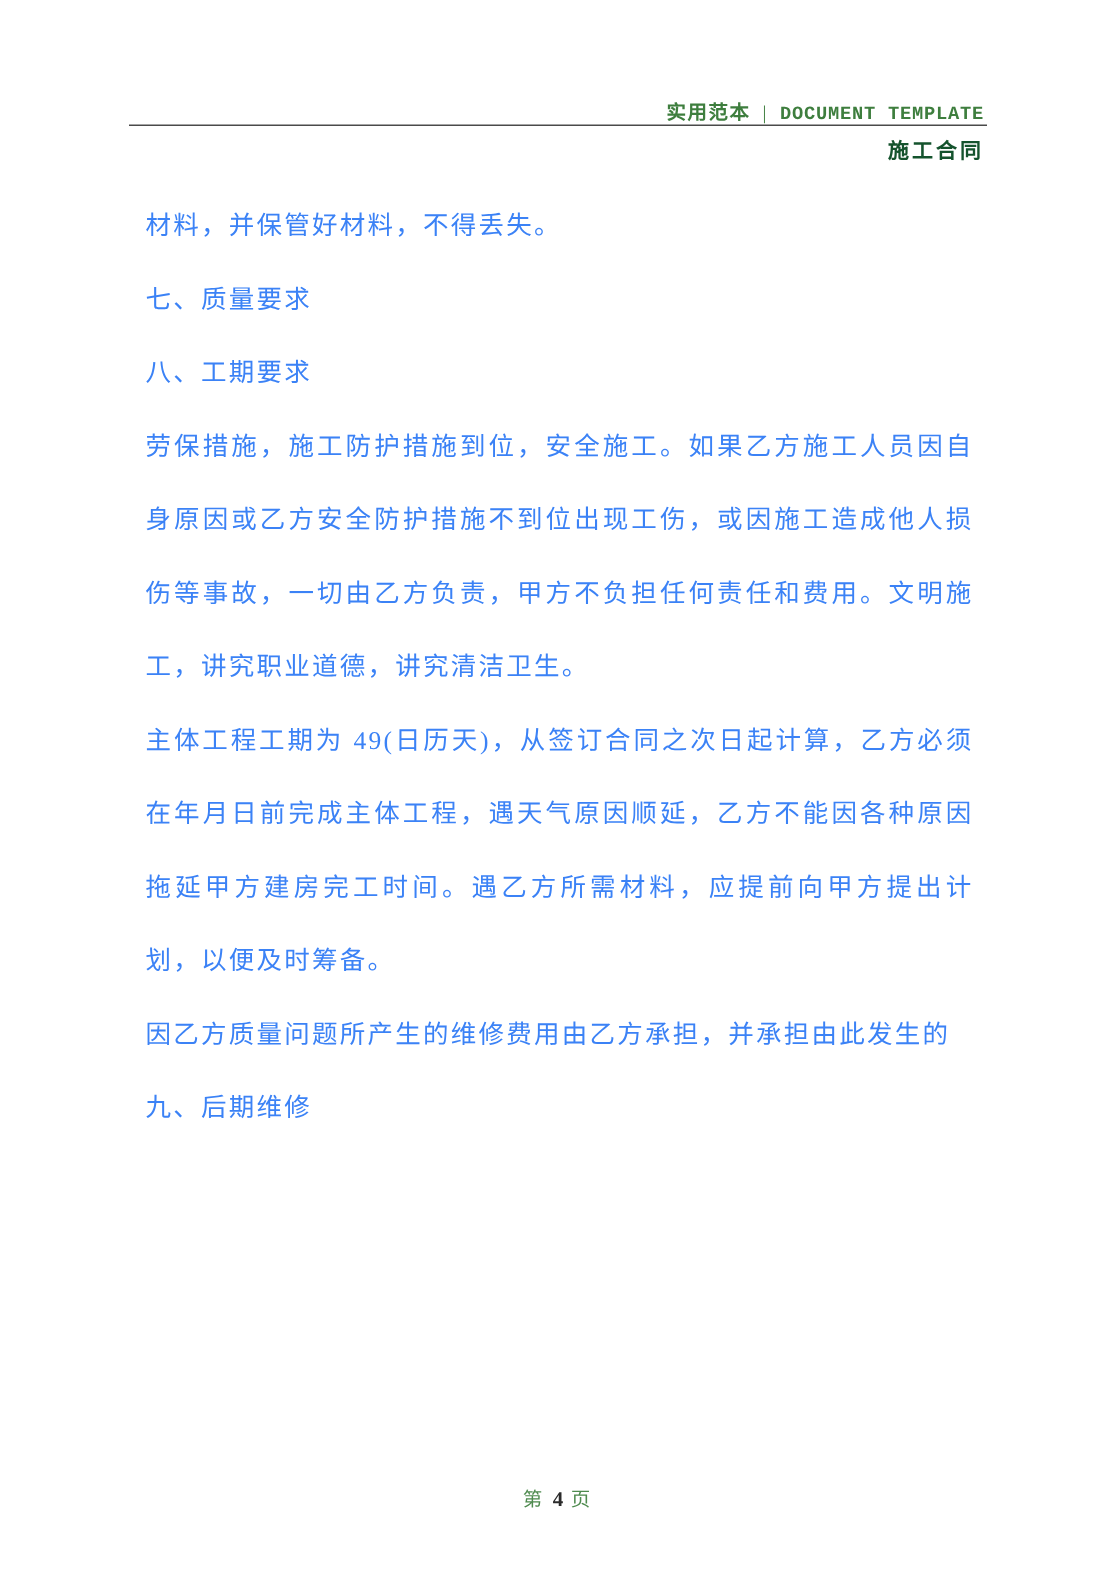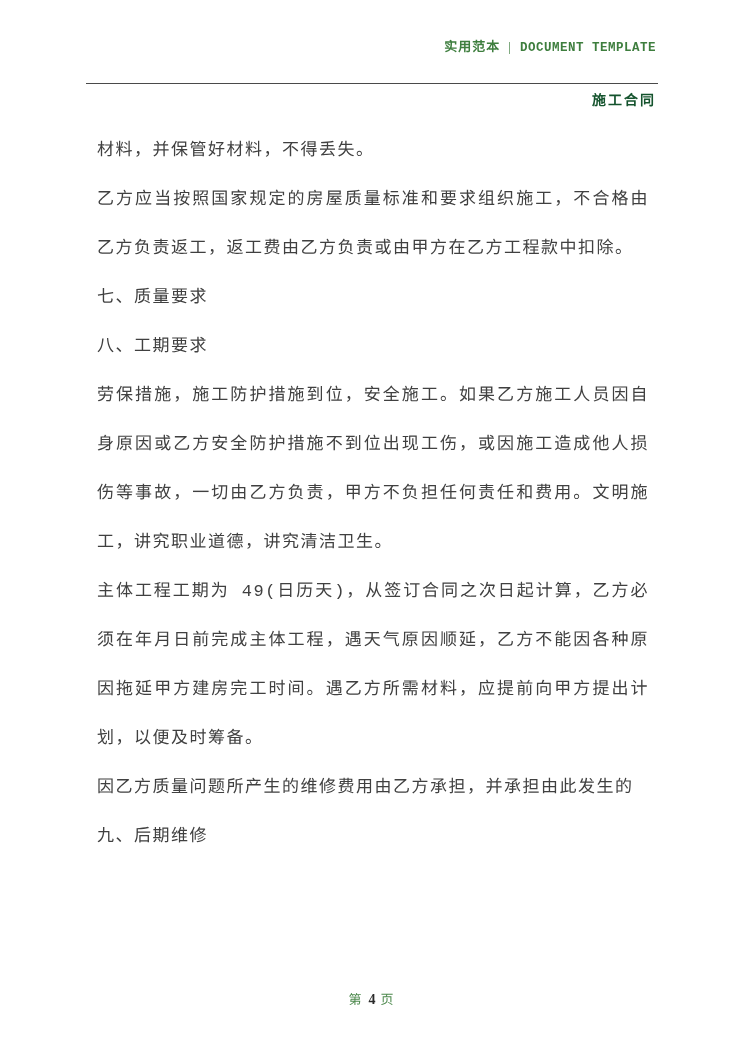--- a/index.html
+++ b/index.html
@@ -22,21 +22,21 @@
   
   .doc-header {
     position: absolute;
     top: 0;
     left: 86px;
     width: 572px;
   }
 
   .brand-line {
     position: absolute;
-    top: 36px;
+    top: 64px;
     right: 2px;
     white-space: nowrap;
     color: #3e7e3e;
     font-size: 13px;
     font-weight: bold;
     letter-spacing: 1px;
   }
 
   .brand-sep {
     display: inline-block;
@@ -69,25 +69,24 @@
     letter-spacing: 2px;
     white-space: nowrap;
   }
 
   
   .doc-body {
     position: absolute;
     top: 126px;
     left: 97px;
     width: 552px;
-    color: #404040;
+    color: #3b82f6;
     font-size: 17px;
     line-height: 49px;
     letter-spacing: 1.5px;
-    font-family: Liberation Mono, monospace;
   }
 
   .doc-body p {
     margin: 0;
     text-align: justify;
     text-justify: inter-ideograph;
   }
 
   
   .doc-footer {
@@ -118,21 +117,20 @@
   <header class="doc-header">
     <div class="brand-line">
       <span class="brand-zh">实用范本</span><span class="brand-sep">|</span><span class="brand-en">DOCUMENT TEMPLATE</span>
     </div>
     <div class="header-rule"></div>
     <div class="doc-title">施工合同</div>
   </header>
 
   <main class="doc-body">
     <p>材料，并保管好材料，不得丢失。</p>
-    <p>乙方应当按照国家规定的房屋质量标准和要求组织施工，不合格由乙方负责返工，返工费由乙方负责或由甲方在乙方工程款中扣除。</p>
     <p>七、质量要求</p>
     <p>八、工期要求</p>
     <p>劳保措施，施工防护措施到位，安全施工。如果乙方施工人员因自身原因或乙方安全防护措施不到位出现工伤，或因施工造成他人损伤等事故，一切由乙方负责，甲方不负担任何责任和费用。文明施工，讲究职业道德，讲究清洁卫生。</p>
     <p>主体工程工期为 49(日历天)，从签订合同之次日起计算，乙方必须在年月日前完成主体工程，遇天气原因顺延，乙方不能因各种原因拖延甲方建房完工时间。遇乙方所需材料，应提前向甲方提出计划，以便及时筹备。</p>
     <p>因乙方质量问题所产生的维修费用由乙方承担，并承担由此发生的</p>
     <p>九、后期维修</p>
   </main>
 
   <footer class="doc-footer">
     <span>第</span><span class="page-num">4</span><span>页</span>

